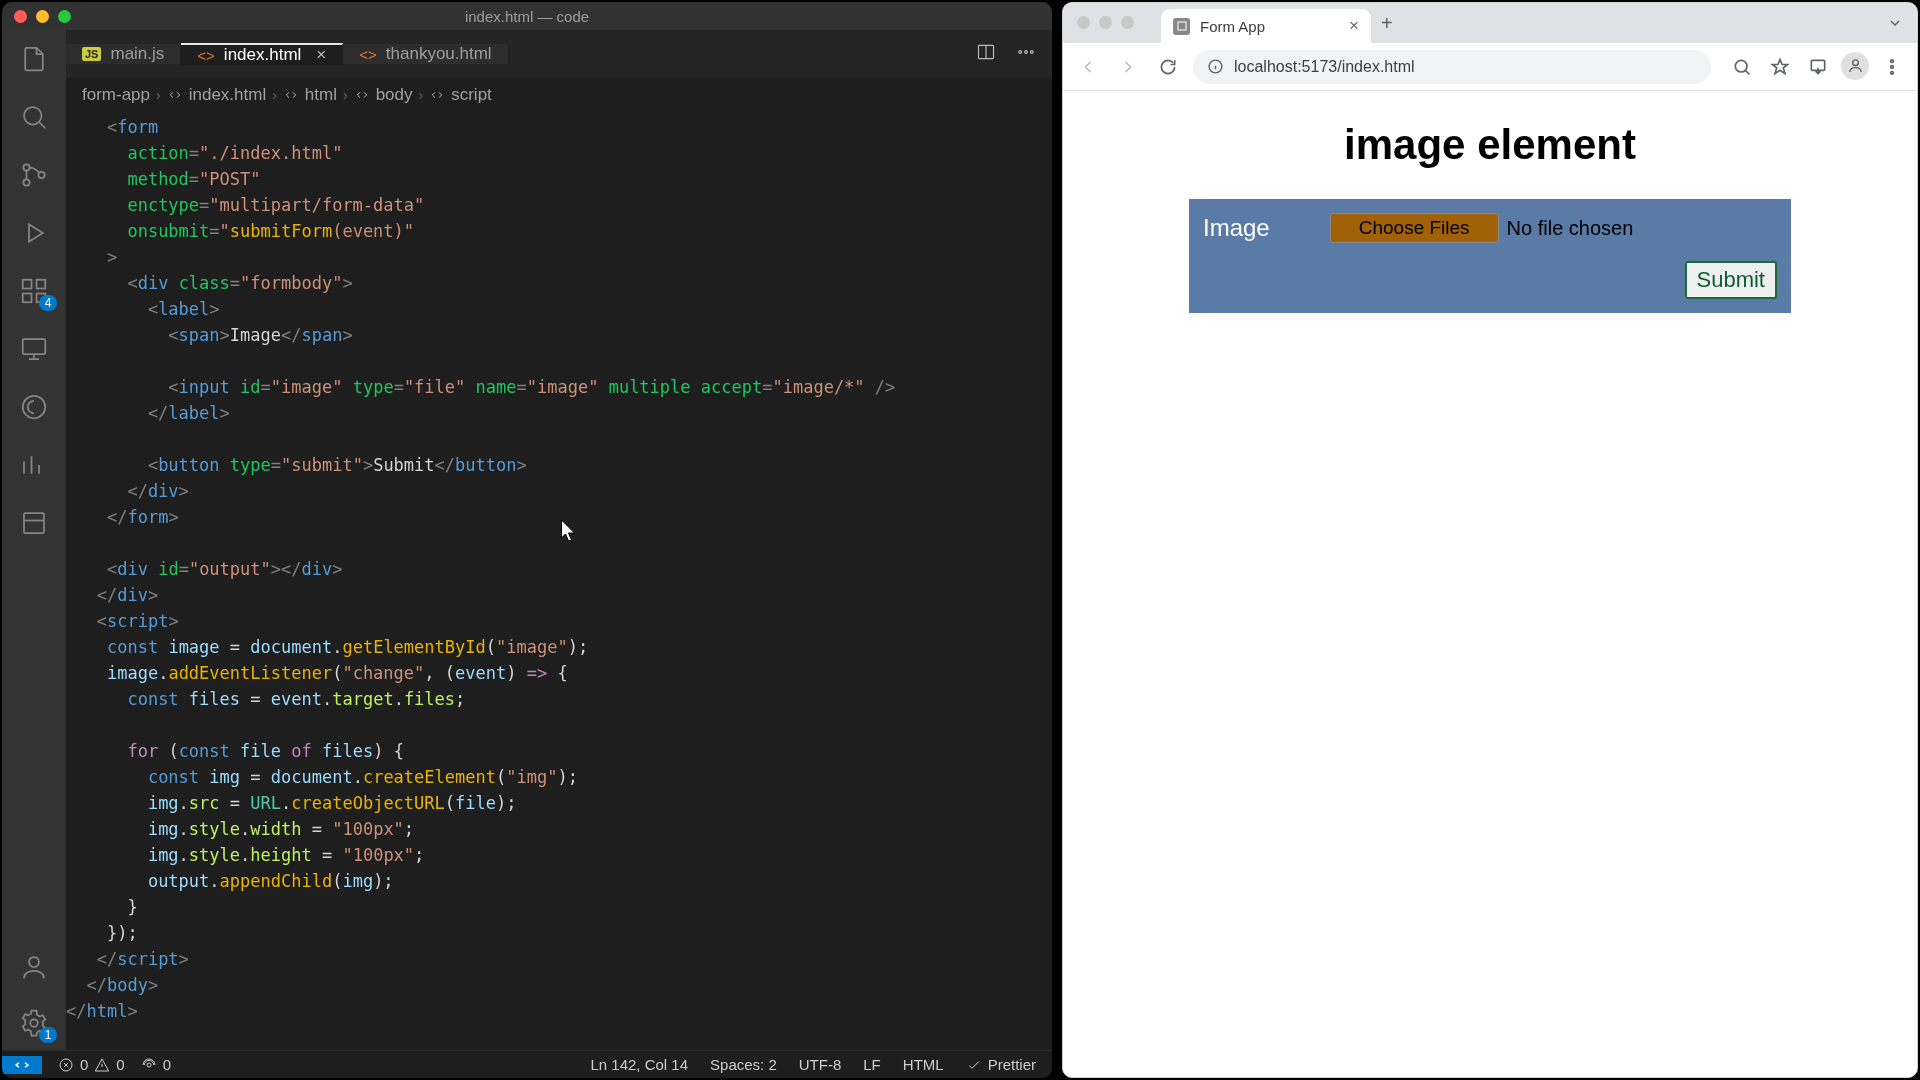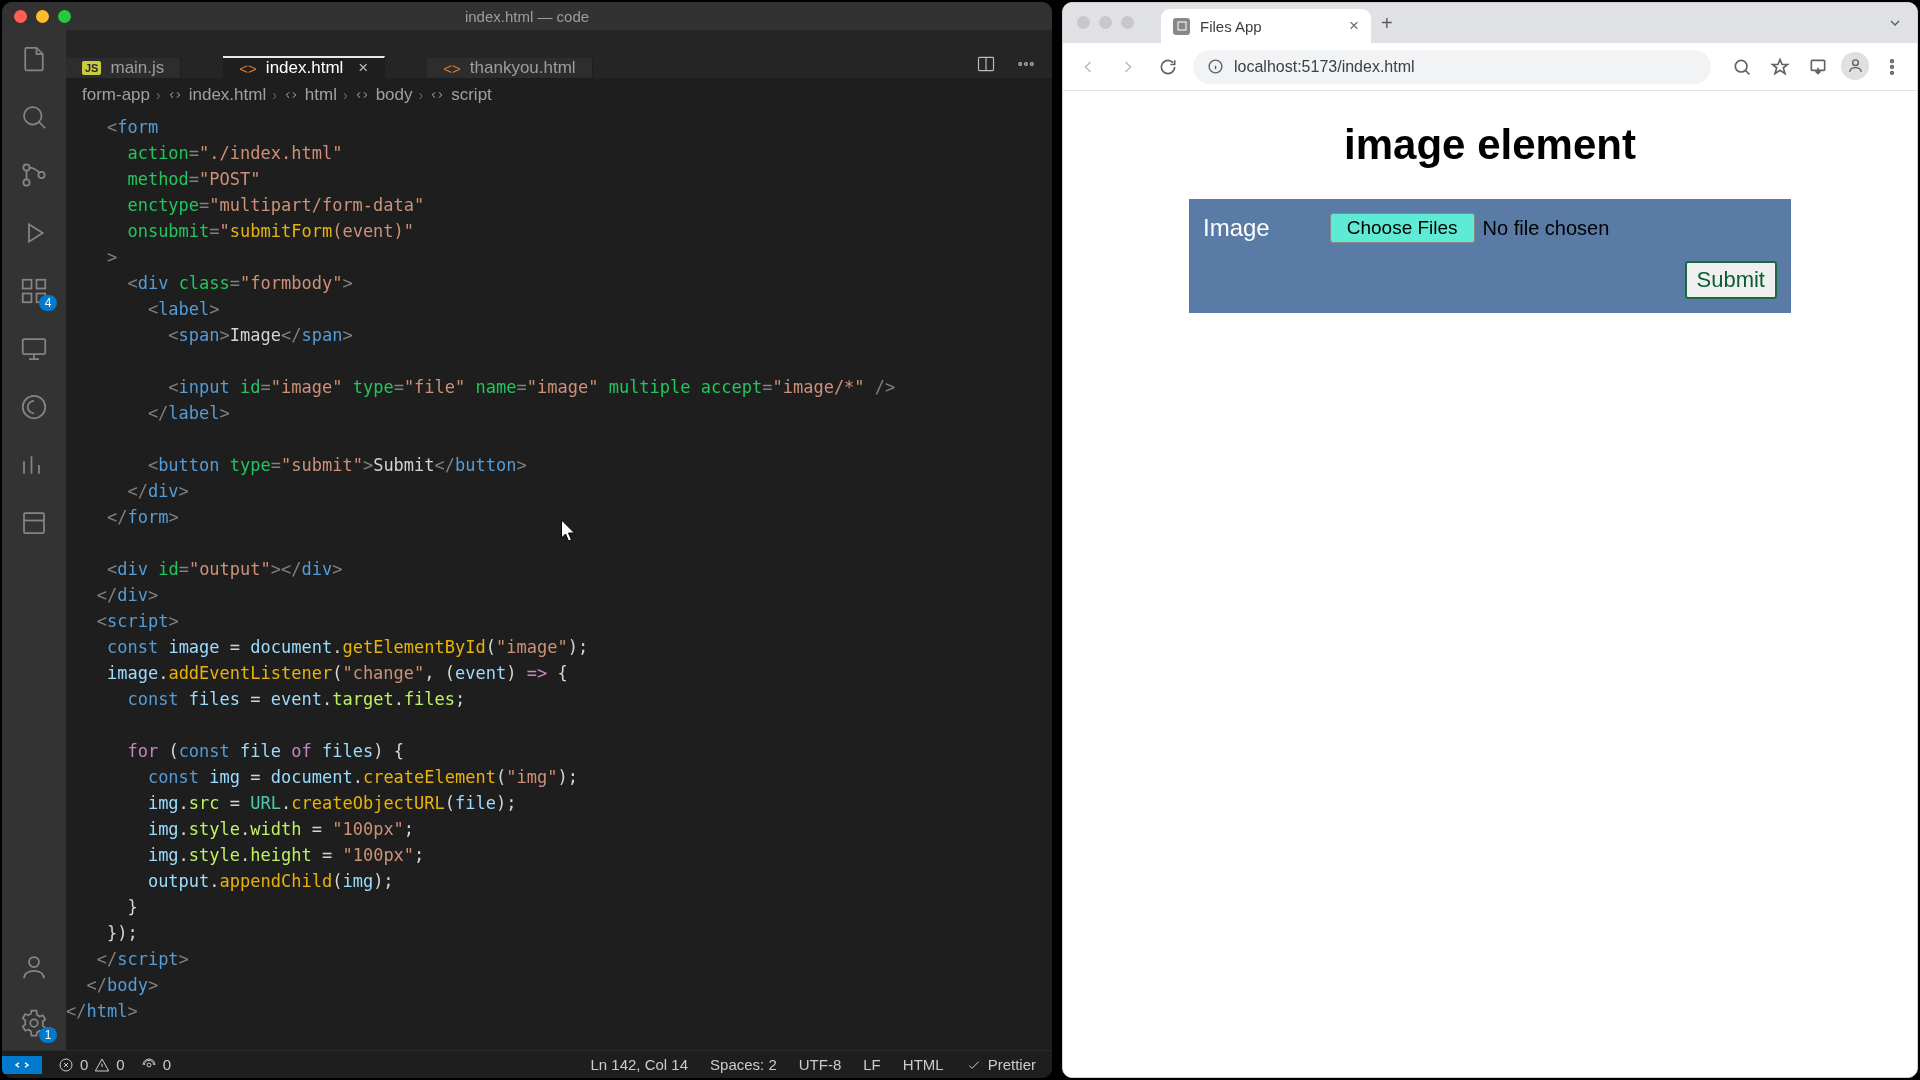--- a/index.html
+++ b/index.html
@@ -31,21 +31,21 @@
   .activitybar .ab-icon svg { width: 30px; height: 30px; stroke: #858585; fill: none; stroke-width: 1.4; }
   .ab-badge {
     position:absolute; font-size:12px; background:#007acc; color:#fff;
     border-radius:10px; padding:0 6px; line-height:16px; transform:translate(14px,12px);
   }
   .activitybar-bottom { position:absolute; bottom:12px; display:flex; flex-direction:column; gap:26px; align-items:center; }
 
   .editor-col { flex: 1; display: flex; flex-direction: column; min-width: 0; }
 
   .tabbar {
-    height: 48px; background: #252526; display: flex; align-items: flex-end; gap: 42px;
+    height: 48px; background: #252526; display: flex; align-items: center;
   }
   .tab {
     display:flex; align-items:center; gap:9px; padding:0 16px; font-size:17px;
     color:#9d9d9d; background:#2d2d2d; border-right:1px solid #1e1e1e;
   }
   .tab.active { background:#1e1e1e; color:#fff; border-top:2px solid #E7E7E7; }
   .tab .file-icon { color:#e37933; font-size:15px; }
   .js-icon      { background:#cbcb41; color:#292929; font-weight:700; font-size:11px; padding:1px 3px; border-radius:2px; }
   .tab .close { color:#bbb; margin-left:6px; font-size:17px; }
   .tabbar-actions { margin-left:auto; display:flex; align-items:center; gap:20px; padding:0 16px; color:#bbb; }
@@ -124,22 +124,22 @@
   .avatar svg{width:17px;height:17px;stroke:#5f6368;fill:none;stroke-width:2;}
 
   .page { flex:1; background:#fff; padding:30px 0 0 0; }
   .page h1{ text-align:center; font-size:42px; font-weight:700; color:#000; margin-bottom:30px;}
   .formpanel{
     margin:0 auto; width:602px; background:#5a7ba6; padding:14px 14px 14px 14px; color:#fff;
   }
   .formrow{ display:flex; align-items:center; gap:60px; margin-bottom:18px; font-size:24px;}
   .file-widget{ display:flex; align-items:center; gap:8px; }
   .choose-btn{
-    background:#5eead4; border:1px solid #8a8a8a; color:#000; font-size:19px;
-    padding:3px 16px; border-radius:3px;
+    background:#a16207; border:1px solid #8a8a8a; color:#000; font-size:19px;
+    padding:3px 28px; border-radius:3px;
   }
   .nofile{ color:#000; font-size:20px;}
   .submit-row{ display:flex; justify-content:flex-end;}
   .submit-btn{
     background:#efefef; border:2px solid #1c6b3b; color:#0b5d31; font-size:22px;
     padding:4px 10px; border-radius:3px;
   }
 
   .mouse-cursor{
     position:absolute; pointer-events:none;
@@ -400,21 +400,21 @@
       <div class="dot"></div>
       <div class="dot"></div>
       <div class="dot"></div>
     </div>
     <div class="br-tab">
       <span class="favicon">
         <svg viewBox="0 0 24 24">
             <rect x="4" y="4" width="16" height="16"></rect>
           </svg>
       </span>
-      <span>Files App</span>
+      <span>Form App</span>
       <span class="close">×</span>
     </div>
     <span class="br-newtab">+</span>
     <span class="br-chev">
       <svg width="16" height="16" viewBox="0 0 24 24" fill="none" stroke="#5c5c5c" stroke-width="2">
           <path d="M6 9l6 6 6-6"></path>
         </svg>
     </span>
   </div>
 

